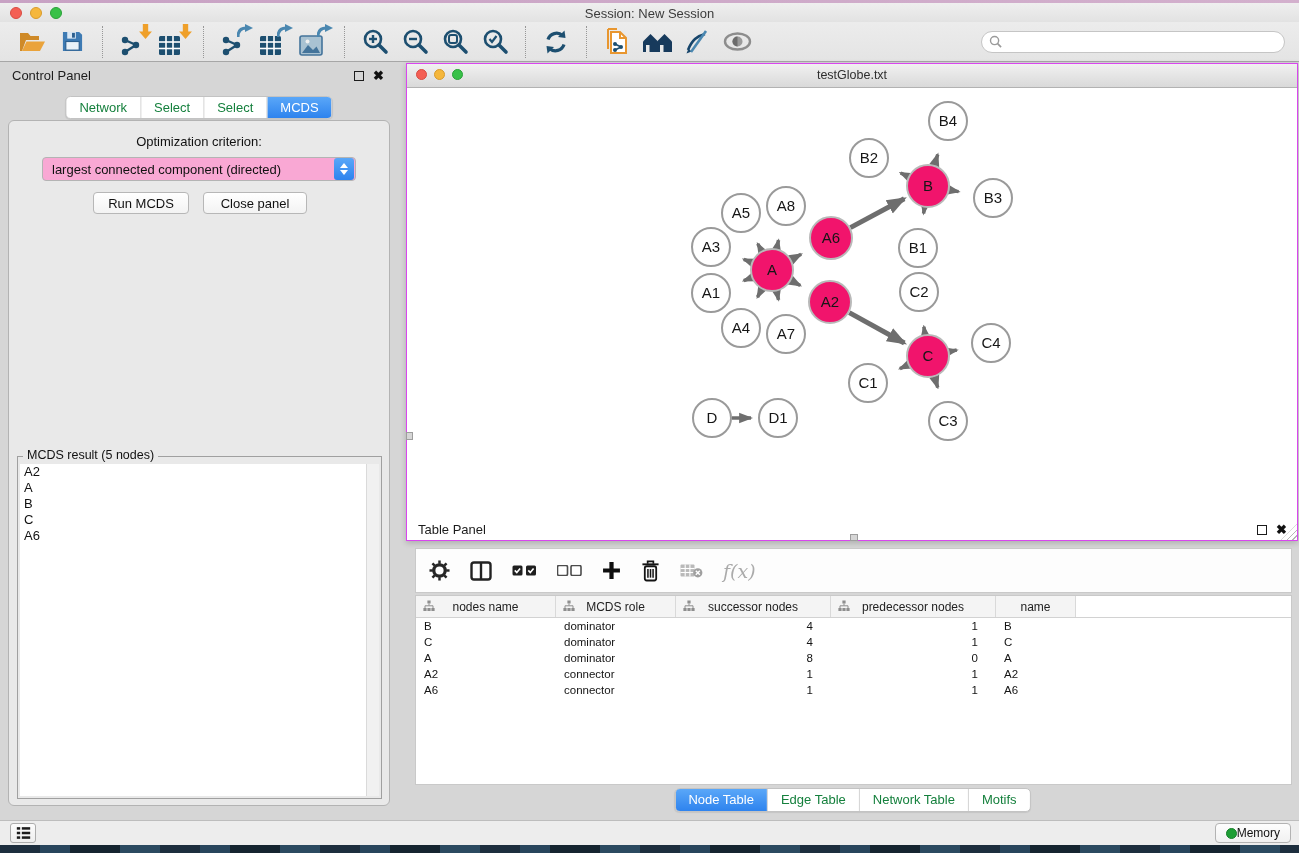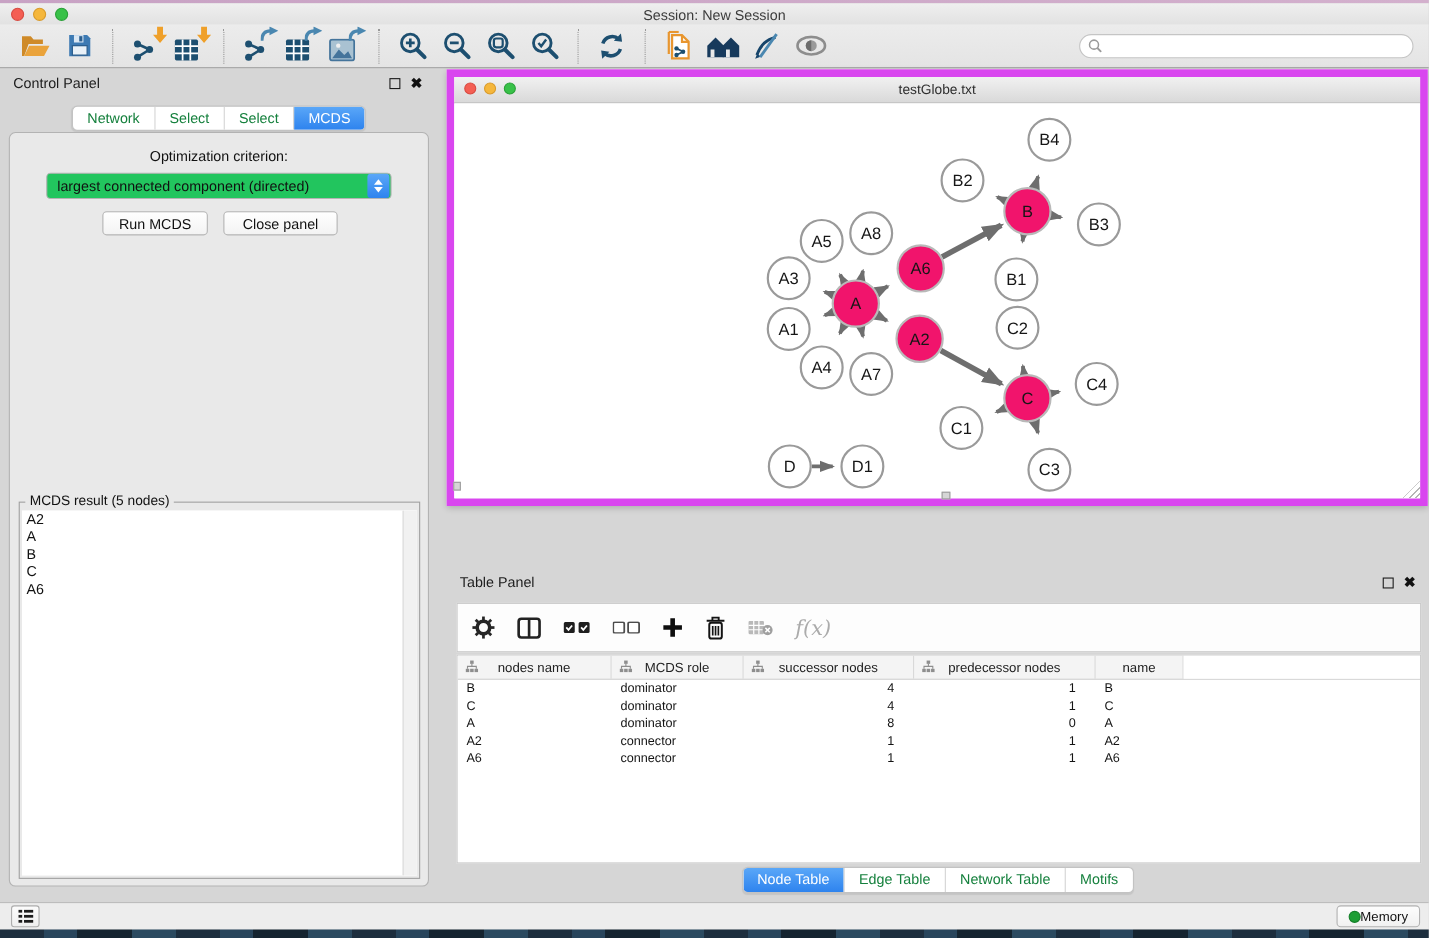--- a/index.html
+++ b/index.html
@@ -35,37 +35,37 @@
   .head-icons{position:absolute;right:2px;top:2px;display:flex;gap:9px;align-items:center;}
   .float-ic{width:10px;height:10px;border:1.6px solid #1c1c1c;box-sizing:border-box;background:transparent;}
   .close-ic{font-size:13px;font-weight:bold;color:#111;line-height:12px;}
   .seg-tabs{position:absolute;display:flex;background:#fff;border:1px solid #c3c3c3;border-radius:5px;overflow:hidden;height:21px;box-shadow:0 1px 1px rgba(0,0,0,.08);}
   .cp-tabs{top:28px;left:50%;transform:translateX(-50%);}
   .seg{padding:0 13px;line-height:21px;font-size:13px;color:#15803d;border-left:1px solid #d4d4d4;white-space:nowrap;}
   .seg:first-child{border-left:none;}
   .seg.active{background:linear-gradient(#5aa7f8,#2e83ee);color:#fff;}
   .cpanel-body{position:absolute;top:52px;left:0;right:0;bottom:4px;background:#e9e9e9;border:1px solid #b3b3b3;border-radius:6px;}
   .opt-label{position:absolute;top:13px;left:0;right:0;text-align:center;font-size:13px;color:#111;}
-  .select{position:absolute;top:36px;left:33px;width:314px;height:24px;background:#22c55e;border:1px solid #b4b4b4;border-radius:4px;box-sizing:border-box;display:flex;align-items:center;}
+  .select{position:absolute;top:36px;left:33px;width:314px;height:24px;background:#f9a8d4;border:1px solid #b4b4b4;border-radius:4px;box-sizing:border-box;display:flex;align-items:center;}
   .select .val{flex:1;font-size:13px;color:#111;padding-left:9px;white-space:nowrap;overflow:hidden;}
   .stepper{width:20px;height:22px;border-radius:3px;background:linear-gradient(#5aa7f8,#2e83ee);margin-right:1px;display:flex;flex-direction:column;align-items:center;justify-content:center;gap:2px;}
   .stepper i{display:block;width:0;height:0;border-left:4px solid transparent;border-right:4px solid transparent;}
   .stepper .up{border-bottom:5px solid #fff;}
   .stepper .down{border-top:5px solid #fff;}
   .btn{position:absolute;height:22px;background:linear-gradient(#ffffff,#f3f3f3);border:1px solid #b7b7b7;border-radius:4px;font-size:13px;color:#111;display:flex;align-items:center;justify-content:center;box-sizing:border-box;}
   .btn-run{top:71px;left:84px;width:96px;}
   .btn-close{top:71px;left:194px;width:104px;}
   .result-group{position:absolute;left:8px;right:7px;top:335px;bottom:6px;border:1px solid #a0a0a0;}
   .result-title{position:absolute;top:-9px;left:5px;background:#e9e9e9;padding:0 4px;font-size:12.5px;color:#111;}
   .result-list{position:absolute;left:2px;right:2px;top:7px;bottom:2px;background:#fff;overflow:hidden;}
   .result-scroll{position:absolute;right:0;top:0;bottom:0;width:12px;background:#f1f1f1;border-left:1px solid #dadada;}
   .result-item{font-size:13px;color:#111;line-height:16px;padding-left:4px;}
 
   
-  .nframe{position:absolute;left:406px;top:63px;width:892px;height:397px;background:#fff;border:7px solid #d946ef;box-sizing:border-box;box-shadow:0 2px 6px rgba(0,0,0,.2);}
+  .nframe{position:absolute;left:406px;top:63px;width:892px;height:478px;background:#fff;border:1px solid #d946ef;box-sizing:border-box;box-shadow:0 2px 6px rgba(0,0,0,.2);}
   .nframe-title{position:absolute;top:0;left:0;right:0;height:23px;background:linear-gradient(#f1f1f1,#d9d9d9);border-bottom:1px solid #b2b2b2;}
   .nframe-title .lights{top:5px;left:9px;gap:7px;}
   .nframe-title .light{width:11px;height:11px;}
   .nframe-name{position:absolute;left:0;right:0;top:4px;text-align:center;font-size:12.5px;color:#2e2e2e;}
   .ncanvas{position:absolute;top:24px;left:0;right:0;bottom:0;background:#fff;overflow:hidden;}
   .grip-left{position:absolute;left:-1px;top:368px;width:7px;height:8px;background:#d6d6d6;border:1px solid #9d9d9d;box-sizing:border-box;}
   .grip-bottom{position:absolute;left:443px;bottom:-1px;width:8px;height:7px;background:#d6d6d6;border:1px solid #9d9d9d;box-sizing:border-box;}
   .grip-corner{position:absolute;right:0;bottom:0;width:16px;height:16px;
     background:repeating-linear-gradient(135deg,transparent 0 3px,#b5b5b5 3px 4px);clip-path:polygon(100% 0,100% 100%,0 100%);}
 

